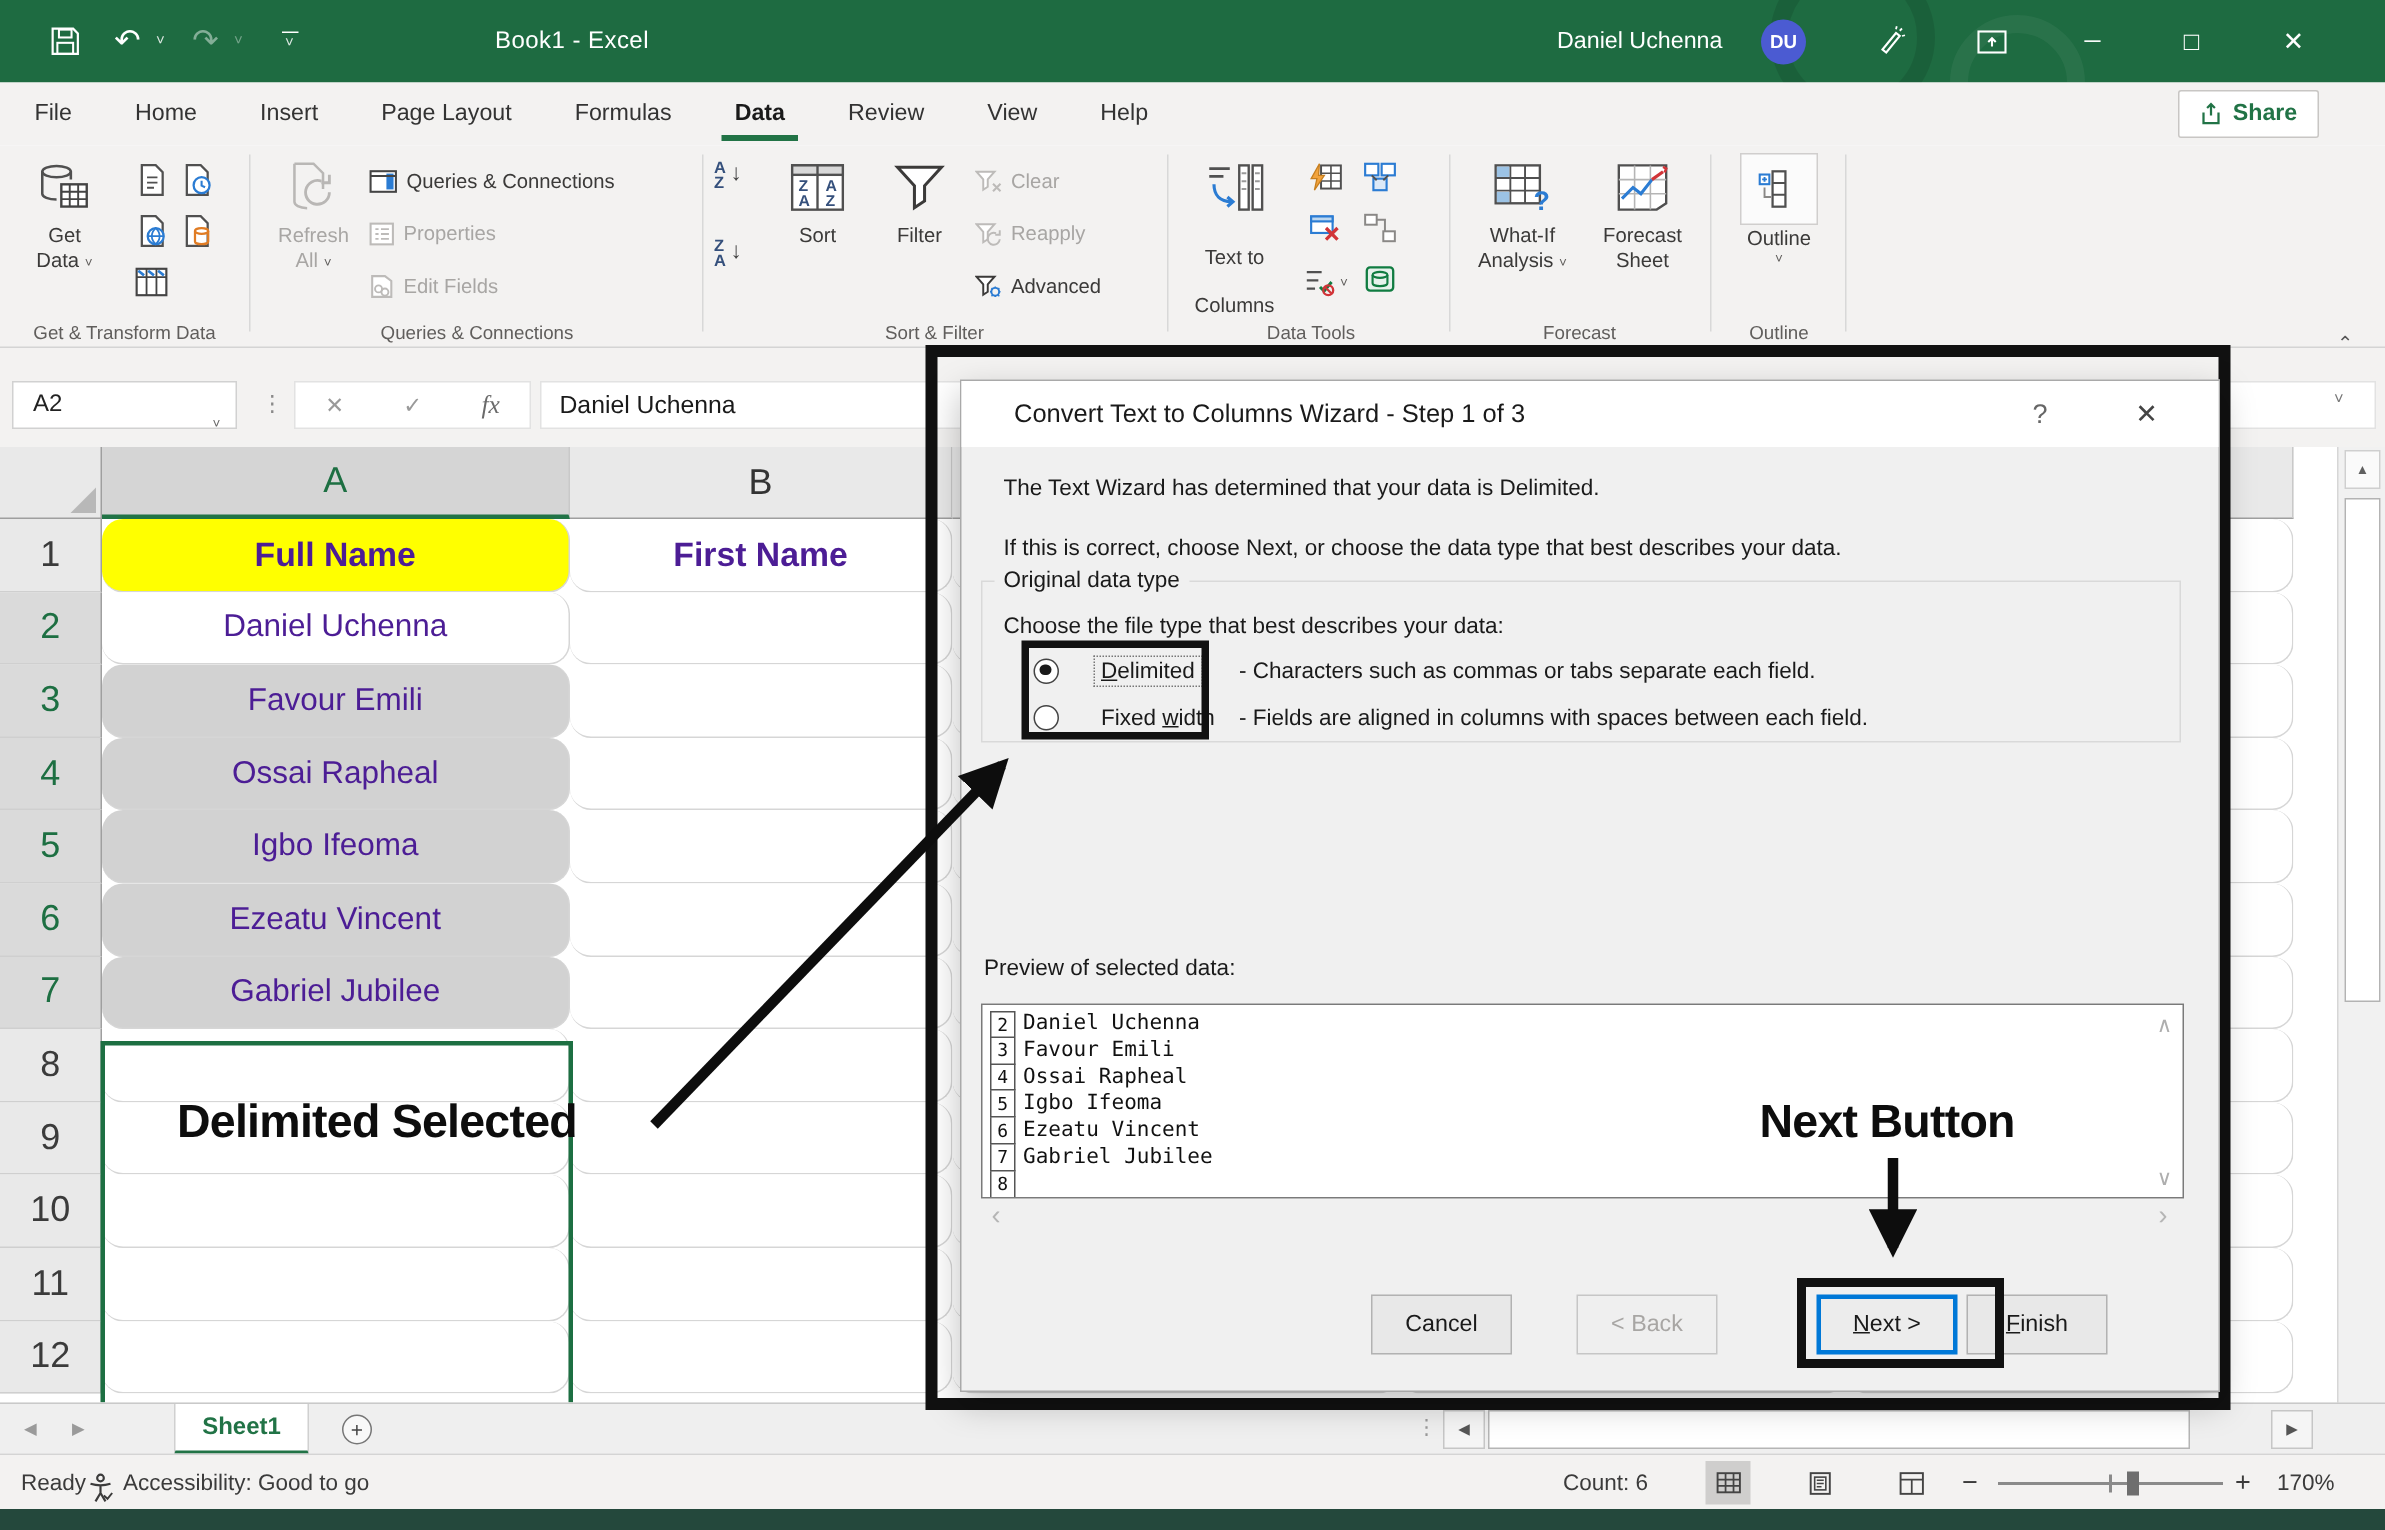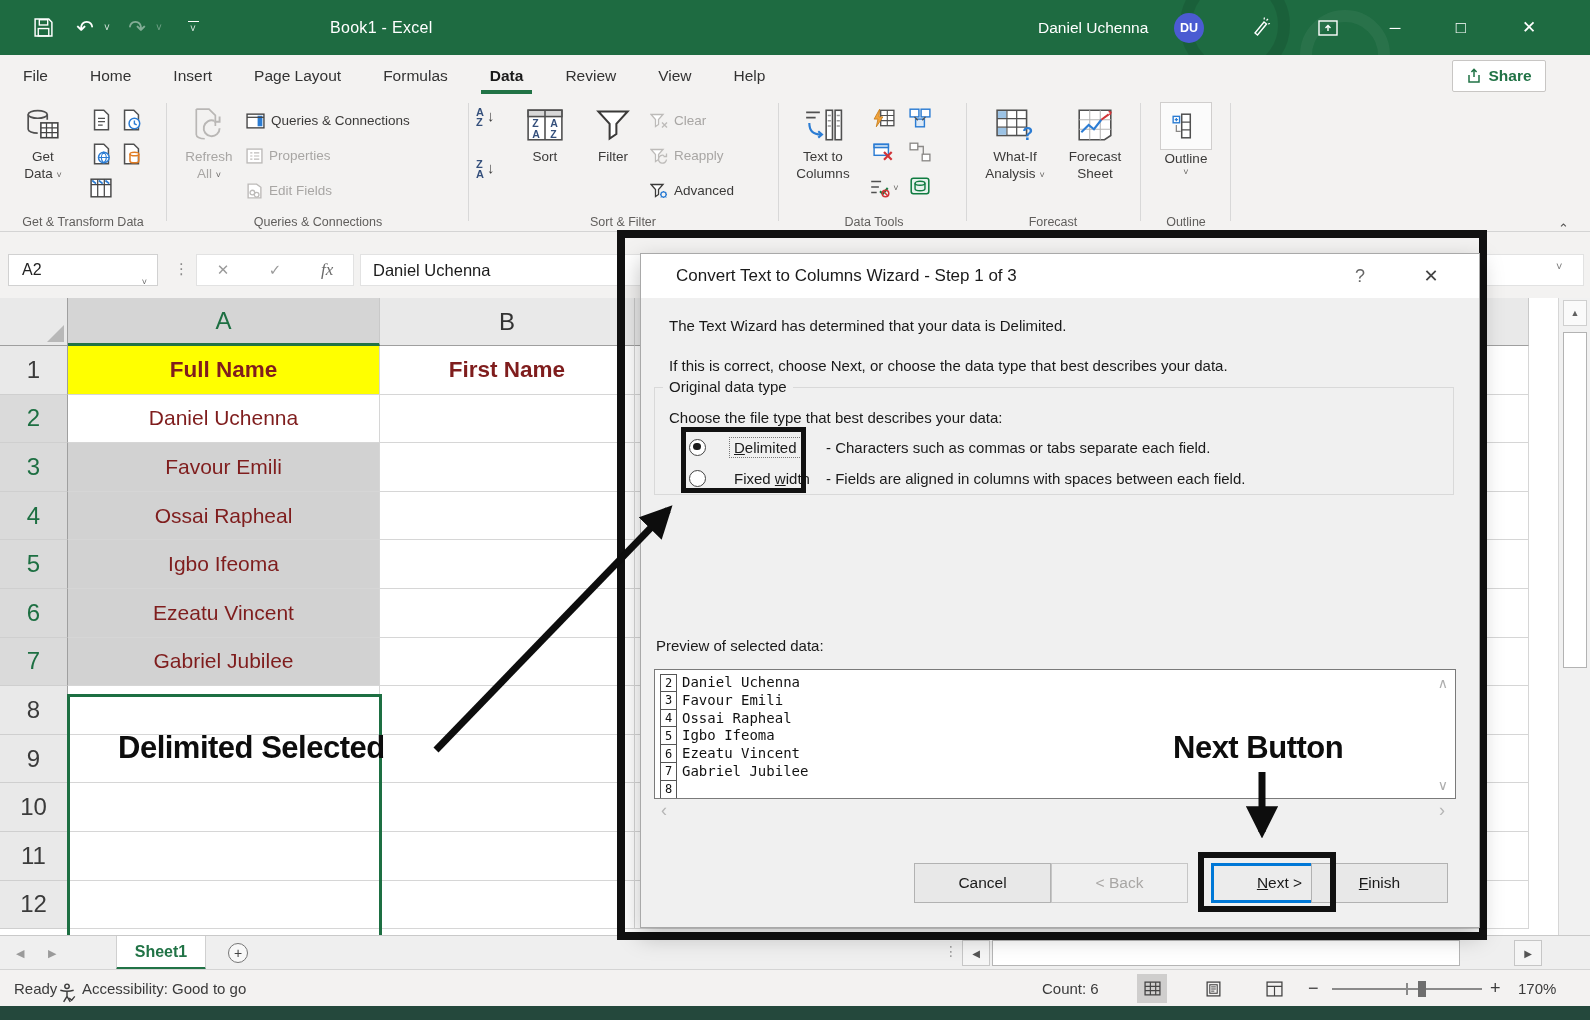--- a/index.html
+++ b/index.html
@@ -62,21 +62,21 @@
   .sheet{position:absolute;left:0;top:298px;width:1558px;height:637px;background:#fff;overflow:hidden;}
   .corner{position:absolute;left:0;top:0;width:68px;height:48px;background:#e9e9e9;border-right:1px solid #9f9f9f;border-bottom:1px solid #9f9f9f;}
   .corner::after{content:"";position:absolute;right:3px;bottom:3px;border-left:17px solid transparent;border-bottom:17px solid #b8b8b8;}
   #col-headers{position:absolute;left:68px;top:0;height:48px;display:flex;}
   .colh{height:48px;background:#e9e9e9;border-right:1px solid #c9c9c9;border-bottom:1px solid #9f9f9f;font-size:24px;color:#333;display:flex;align-items:center;justify-content:center;}
   .colh-sel{background:#d5d5d5;color:#1d6f42;border-bottom:3px solid var(--green);}
   #grid-rows{position:absolute;left:0;top:48px;width:1558px;}
   .g-row{display:flex;height:48.6px;}
   .rh{width:68px;background:#e9e9e9;border-right:1px solid #9f9f9f;border-bottom:1px solid #cfcfcf;font-size:24px;color:#3b3b3b;display:flex;align-items:center;justify-content:center;flex:none;}
   .rh-sel{background:#dadada;color:#1d6f42;}
-  .cell{border-right:1px solid var(--grid-line);border-bottom:1px solid var(--grid-line);font-size:21px;color:#7f1d1d;display:flex;align-items:center;justify-content:center;flex:none;overflow:hidden;}
+  .cell{border-right:1px solid var(--grid-line);border-bottom:1px solid var(--grid-line);font-size:21px;color:#4c1d95;display:flex;align-items:center;justify-content:center;flex:none;overflow:hidden;border-radius:14px;}
   .ca{width:312px;} .cb{width:255px;} .cx{width:298px;}
   .hdr-a{background:var(--yellow);font-weight:700;font-size:22.5px;}
   .hdr-b{font-weight:700;font-size:22.5px;}
   .sel{background:var(--sel-gray);}
   .active-a{background:#fff;}
   .sel-border{position:absolute;left:67px;top:396px;width:315px;height:293px;border:3px solid #1d6f42;pointer-events:none;}
 
   
   .vscroll{position:absolute;left:1558px;top:298px;width:32px;height:671px;background:#f1f1f1;border-left:1px solid #d6d6d6;}
   .vs-btn{position:absolute;left:4px;width:24px;height:26px;background:#fafafa;border:1px solid #cfcfcf;color:#606060;font-size:9px;display:flex;align-items:center;justify-content:center;}
@@ -114,21 +114,21 @@
   .radio-label.focused{outline:1px dotted #777;}
   .radio-desc{position:absolute;left:185px;font-size:15px;color:#1a1a1a;white-space:nowrap;}
   .u{text-decoration:underline;}
   .previewbox{position:absolute;left:13px;top:415px;width:802px;height:130px;background:#fff;border:1px solid #7a7a7a;overflow:hidden;}
   #preview-rows{position:absolute;left:5px;top:4px;}
   .p-row{display:flex;height:17.8px;align-items:stretch;font-family:"DejaVu Sans Mono","Liberation Mono",monospace;}
   .p-num{width:17px;border:1px solid #555;border-top:none;font-size:12px;display:flex;align-items:center;justify-content:center;color:#111;}
   .p-row:first-child .p-num{border-top:1px solid #555;}
   .p-text{font-size:14px;color:#111;padding-left:5px;line-height:17.8px;white-space:pre;}
   .pv-chev{position:absolute;color:#aeaeae;font-size:14px;line-height:14px;}
-  .dlg-btn{position:absolute;top:609px;width:137px;height:40px;background:#e8e8e8;border:1px solid #b2b2b2;font-size:15.5px;color:#1a1a1a;text-align:center;line-height:38px;font-family:inherit;}
+  .dlg-btn{position:absolute;top:609px;width:94px;height:40px;background:#e8e8e8;border:1px solid #b2b2b2;font-size:15.5px;color:#1a1a1a;text-align:center;line-height:38px;font-family:inherit;}
   .dlg-btn.default{border:3px solid var(--blue);line-height:34px;background:#ececec;}
   .dlg-btn.disabled{color:#a0a0a0;border-color:#c6c6c6;background:#efefef;}
   .radio-rect{position:absolute;left:681px;top:427px;width:125px;height:66px;border:5px solid var(--ink);z-index:25;pointer-events:none;}
   .next-rect{position:absolute;left:1198px;top:852px;width:138px;height:60px;border:6px solid var(--ink);z-index:25;pointer-events:none;}
   .ann-label{position:absolute;font-size:31px;font-weight:800;color:#0d0d0d;letter-spacing:-.5px;z-index:30;white-space:nowrap;}
   #arrows{position:absolute;left:0;top:0;z-index:28;pointer-events:none;}
 </style>
 </head>
 <body>
 
@@ -341,21 +341,21 @@
               <circle cx="13.5" cy="11" r="2.6" fill="none" stroke="#2b7cd3" stroke-width="1.3"></circle>
               <path d="M13.5 7.5v1M13.5 13.5v1M10 11h1M16 11h1M11 8.5l.8.8M15.4 13.2l.8.8M16.2 8.5l-.8.8M11.8 13.2l-.8.8" stroke="#2b7cd3" stroke-width="1"></path>
             </svg>
           <span>Advanced</span>
         </div>
       </div>
       <div class="glabel">Sort &amp; Filter</div>
     </div>
 
     <div class="rgroup" style="left:786px;width:176px;">
-      <div class="bigbtn" style="left:4px;width:66px;">
+      <div class="bigbtn" style="left:4px;width:66px;gap:15px;">
         <div class="bicon">
           <svg width="40" height="38" viewBox="0 0 38 36">
               <path d="M3 6h13M3 11h9" stroke="#505050" stroke-width="1.8"></path>
               <path d="M6 16c0 7 4 11 11 11" fill="none" stroke="#2b7cd3" stroke-width="2"></path>
               <path d="M14.5 24l3.5 3-3.5 3" fill="none" stroke="#2b7cd3" stroke-width="2"></path>
               <rect x="22" y="4" width="6" height="28" fill="#fff" stroke="#505050" stroke-width="1.5"></rect>
               <rect x="30.5" y="4" width="6" height="28" fill="#fff" stroke="#505050" stroke-width="1.5"></rect>
               <path d="M23.5 9h3M23.5 14h3M23.5 19h3M32 9h3M32 14h3M32 19h3" stroke="#9a9a9a" stroke-width="1.3"></path>
             </svg>
         </div>

